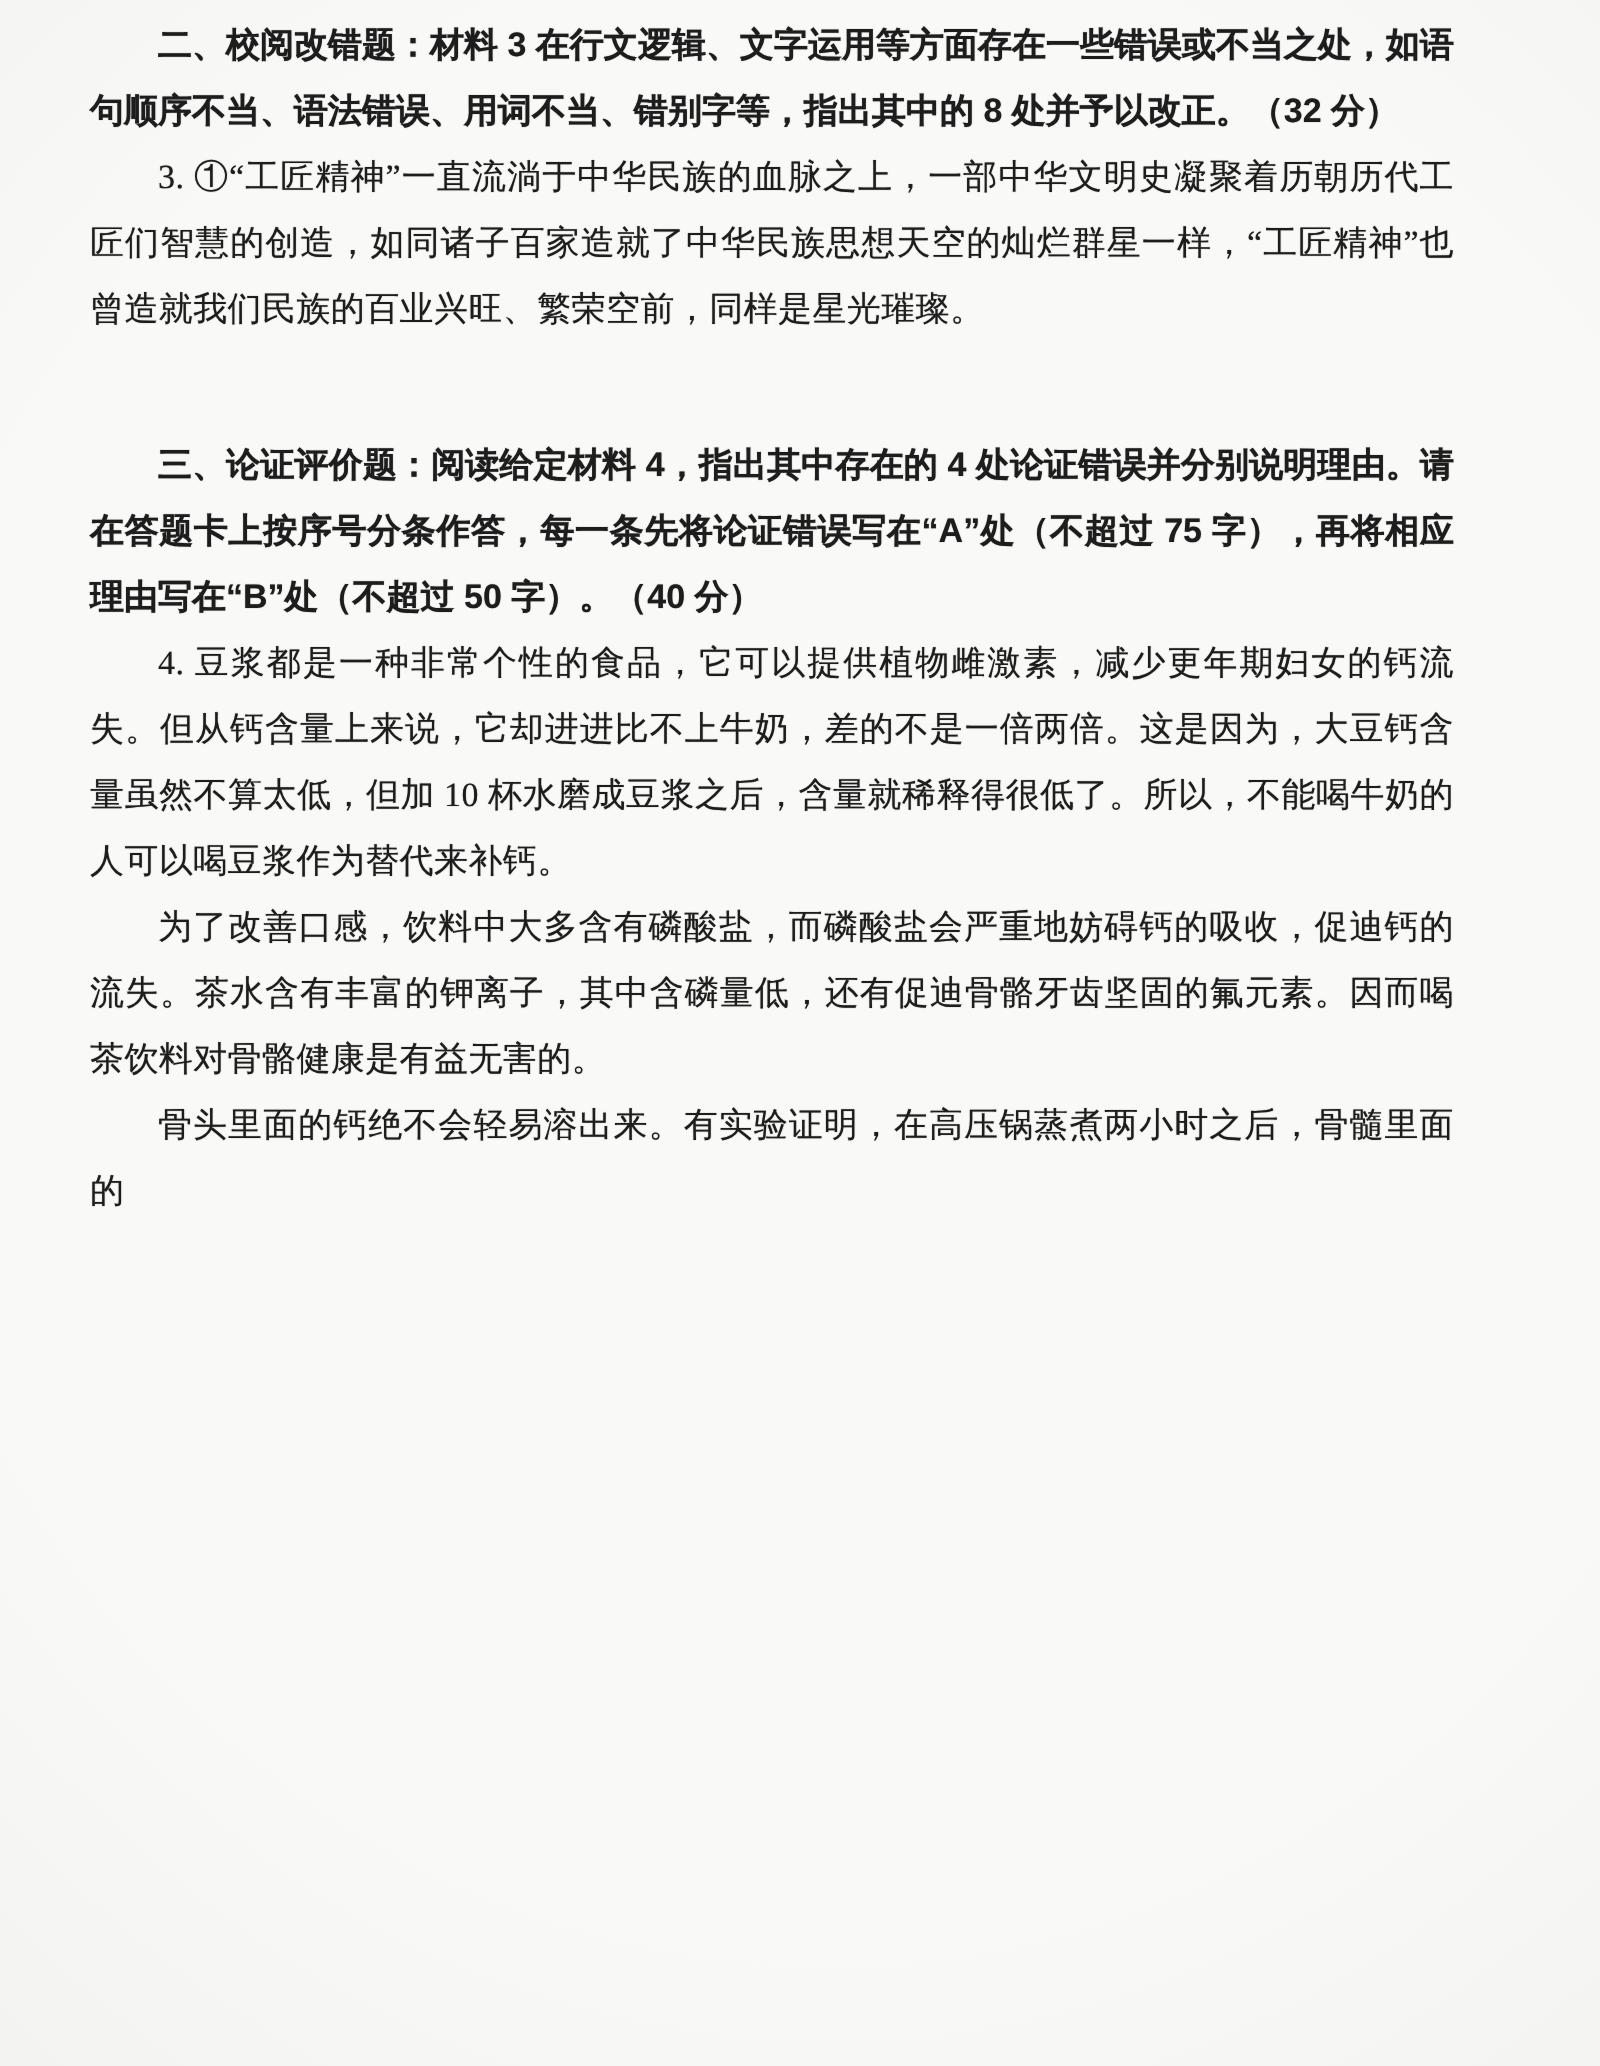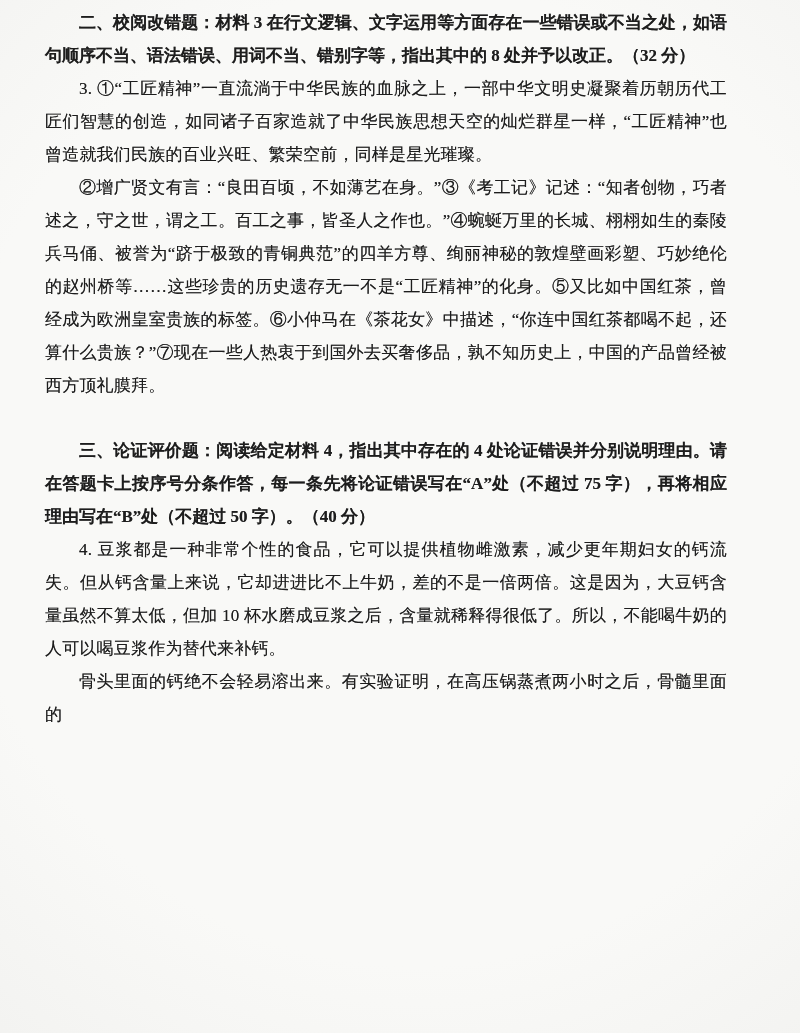--- a/index.html
+++ b/index.html
@@ -31,32 +31,32 @@
     letter-spacing: 0.2px;
     text-shadow: 0 0 0.55px rgba(15, 15, 15, 0.55);
     filter: blur(0.25px);
   }
   p.para {
     margin: 0;
     text-indent: 2em;
   }
   p.heading {
     font-weight: 700;
-    font-family: Liberation Serif, serif;
+    font-family: Liberation Sans, sans-serif;
     letter-spacing: 0;
   }
   p.gap-above {
-    margin-top: 32px;
+    margin-top: 45px;
   }
 </style>
 </head>
 <body>
 
 <div class="page">
   <div class="textblock">
     <p class="para heading">二、校阅改错题：材料 3 在行文逻辑、文字运用等方面存在一些错误或不当之处，如语句顺序不当、语法错误、用词不当、错别字等，指出其中的 8 处并予以改正。（32 分）</p>
     <p class="para">3. ①“工匠精神”一直流淌于中华民族的血脉之上，一部中华文明史凝聚着历朝历代工匠们智慧的创造，如同诸子百家造就了中华民族思想天空的灿烂群星一样，“工匠精神”也曾造就我们民族的百业兴旺、繁荣空前，同样是星光璀璨。</p>
-    <p class="para">②增广贤文有言：“良田百顷，不如薄艺在身。”③《考工记》记述：“知者创物，巧者述之，守之世，谓之工。百工之事，皆圣人之作也。”④蜿蜒万里的长城、栩栩如生的秦陵兵马俑、被誉为“跻于极致的青铜典范”的四羊方尊、绚丽神秘的敦煌壁画彩塑、巧妙绝伦的赵州桥等……这些珍贵的历史遗存无一不是“工匠精神”的化身。⑤又比如中国红茶，曾经成为欧洲皇室贵族的标签。⑥小仲马在《茶花女》中描述，“你连中国红茶都喝不起，还算什么贵族？”⑦现在一些人热衷于到国外去买奢侈品，孰不知历史上，中国的产品曾经被西方顶礼膜拜。</p>
     <p class="para heading gap-above">三、论证评价题：阅读给定材料 4，指出其中存在的 4 处论证错误并分别说明理由。请在答题卡上按序号分条作答，每一条先将论证错误写在“A”处（不超过 75 字），再将相应理由写在“B”处（不超过 50 字）。（40 分）</p>
     <p class="para">4. 豆浆都是一种非常个性的食品，它可以提供植物雌激素，减少更年期妇女的钙流失。但从钙含量上来说，它却进进比不上牛奶，差的不是一倍两倍。这是因为，大豆钙含量虽然不算太低，但加 10 杯水磨成豆浆之后，含量就稀释得很低了。所以，不能喝牛奶的人可以喝豆浆作为替代来补钙。</p>
+    <p class="para">为了改善口感，饮料中大多含有磷酸盐，而磷酸盐会严重地妨碍钙的吸收，促迪钙的流失。茶水含有丰富的钾离子，其中含磷量低，还有促迪骨骼牙齿坚固的氟元素。因而喝茶饮料对骨骼健康是有益无害的。</p>
     <p class="para">骨头里面的钙绝不会轻易溶出来。有实验证明，在高压锅蒸煮两小时之后，骨髓里面的</p>
   </div>
 </div>
 
 </body></html>

